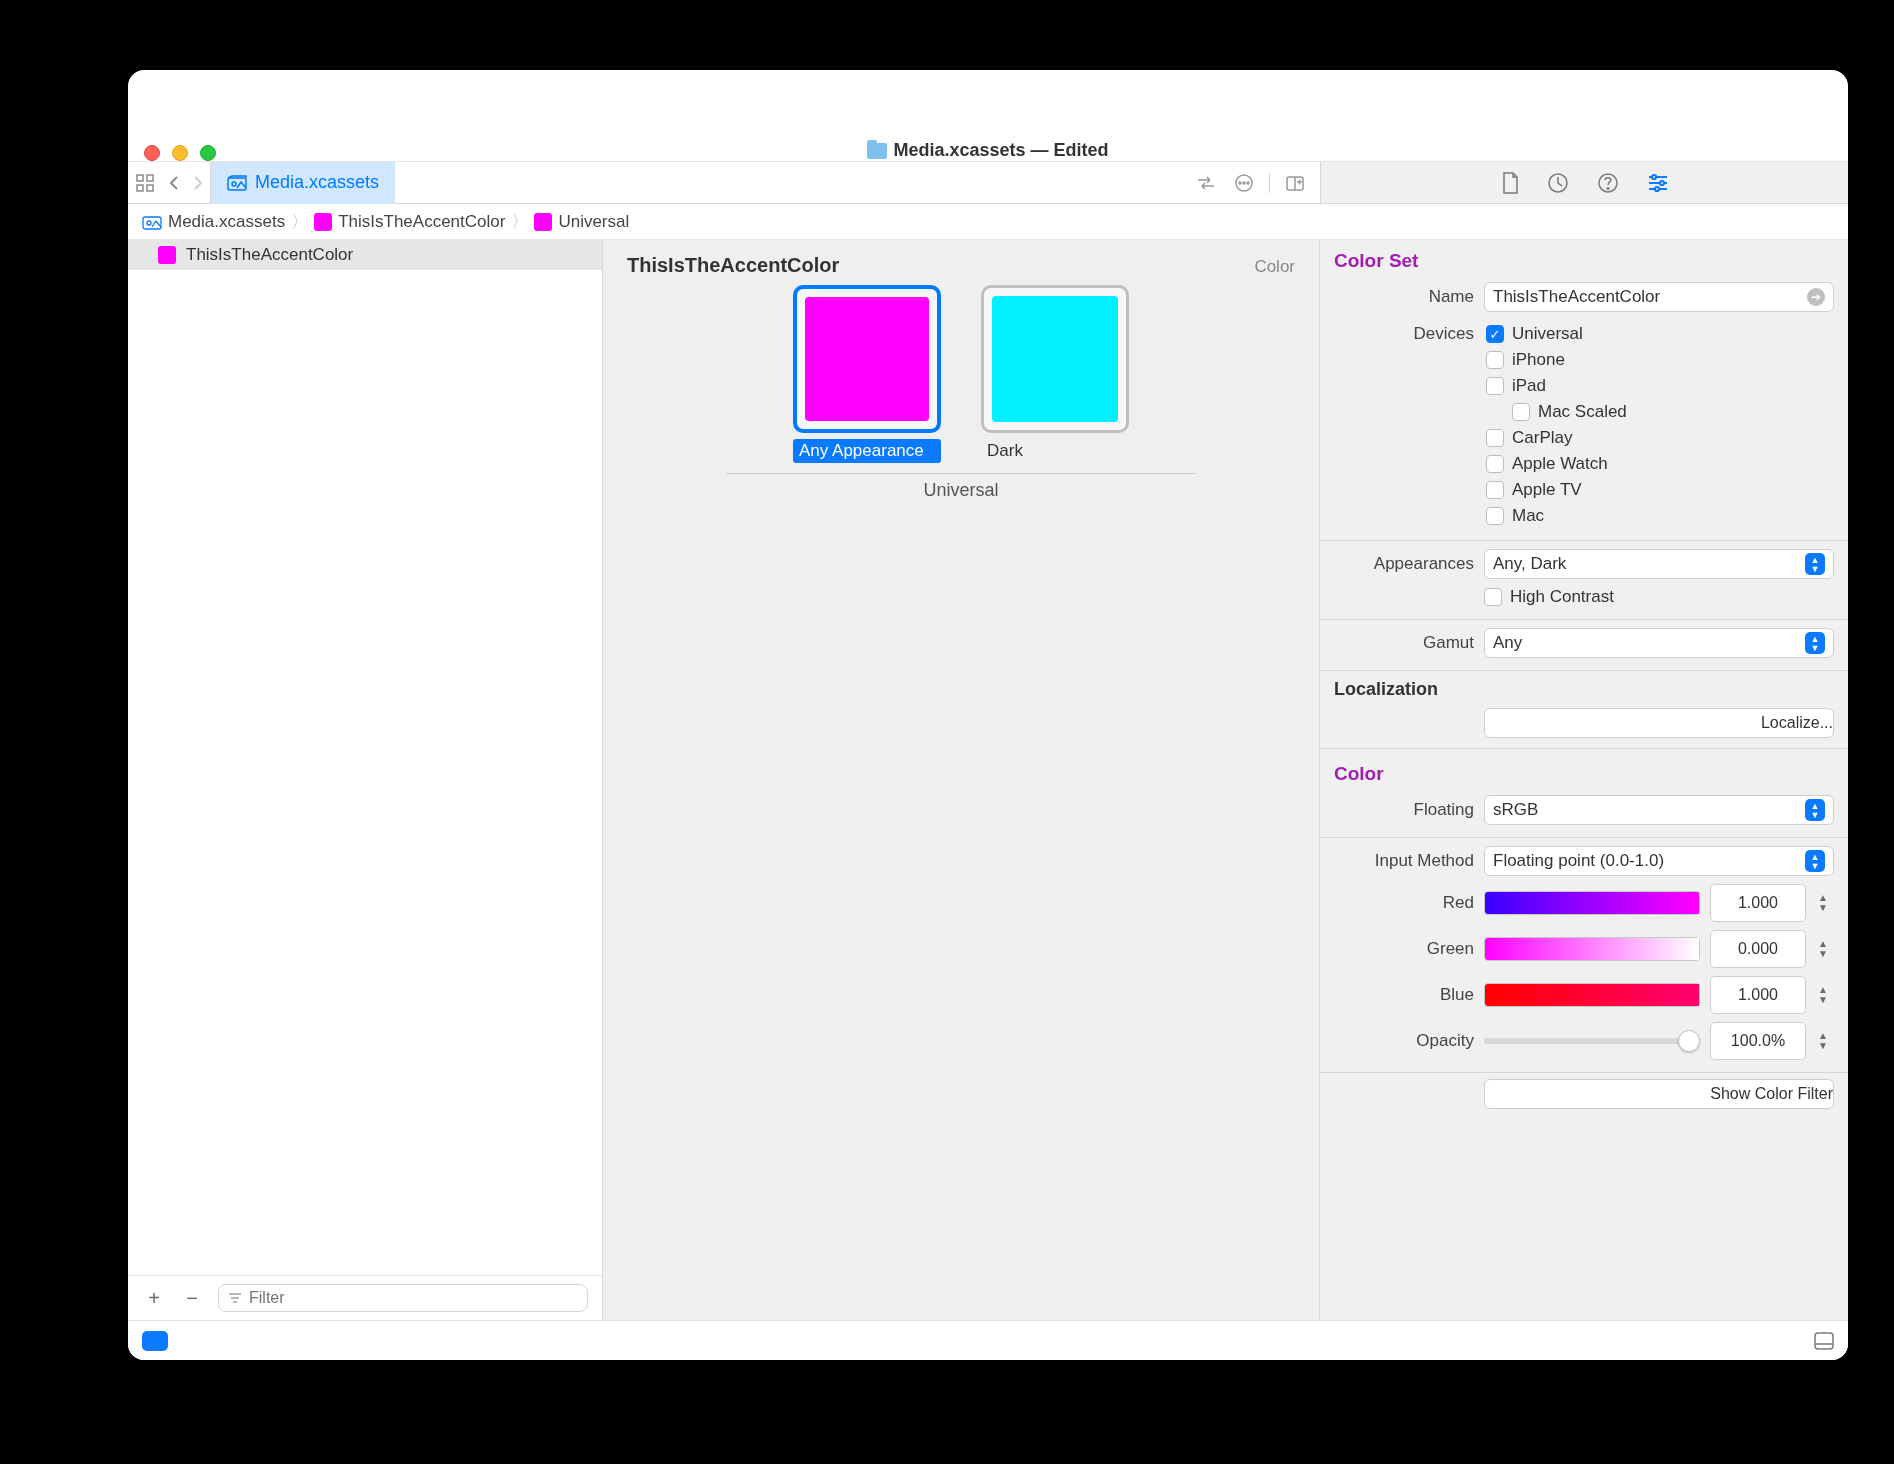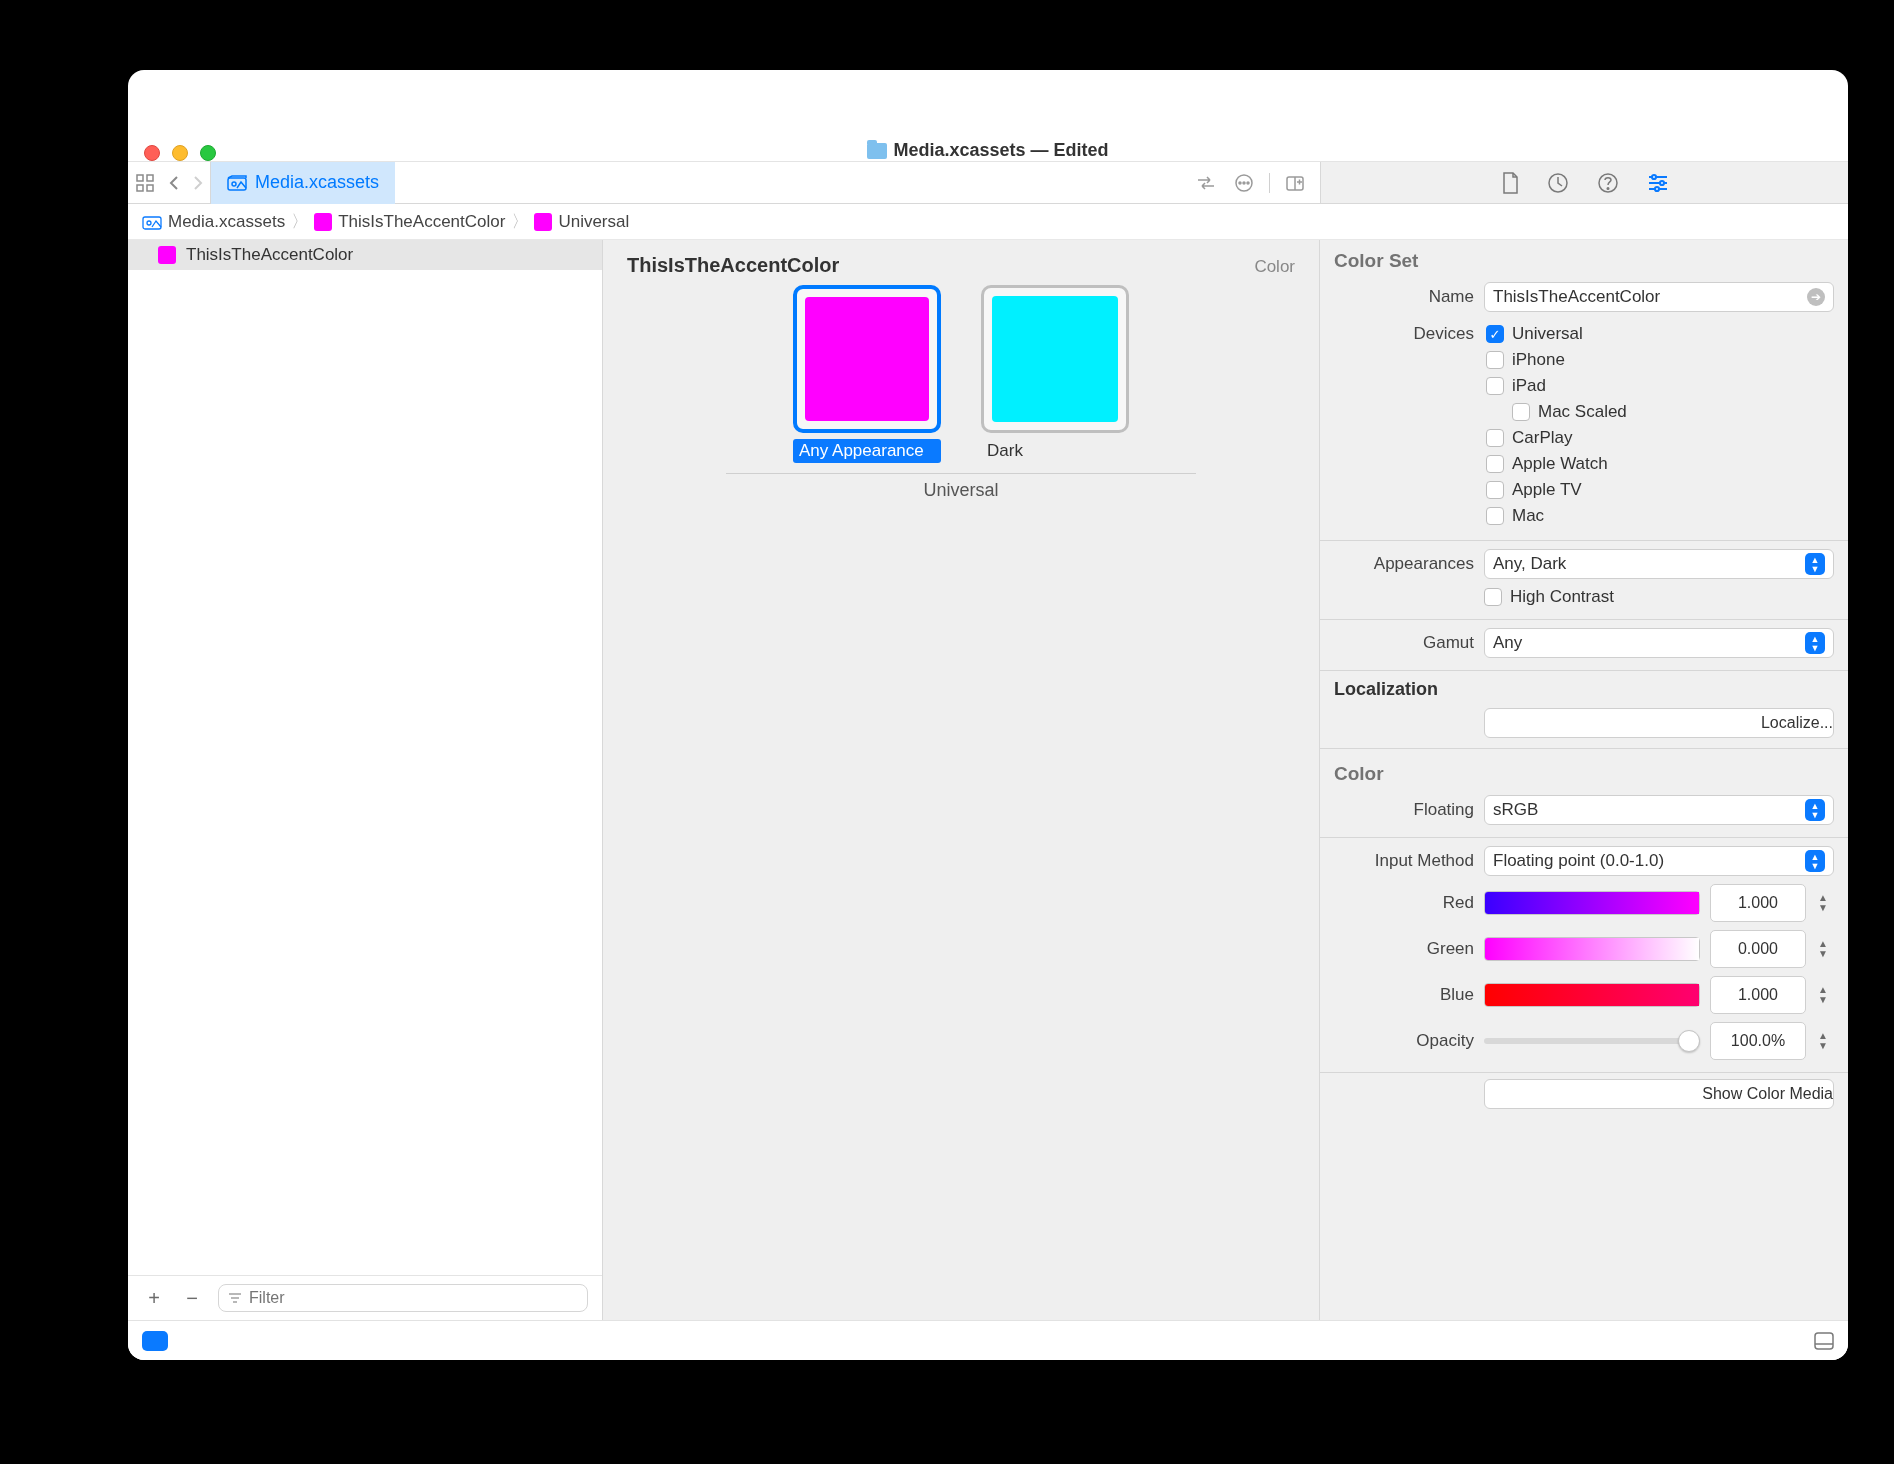--- a/index.html
+++ b/index.html
@@ -152,21 +152,21 @@
   .swatch-label.selected{ background:#0a7aff; color:#fff;}
   .canvas-group-label{ text-align:center; color:#555; font-size:18px; margin-top:6px;}
 
   
   .inspector {
     width: 528px; flex-shrink:0; background:#f0f0f0;
     overflow-y:auto; position:relative;
     padding-bottom:16px;
   }
   .inspector hr{ border:none; border-top:1px solid #d6d6d6; margin:0 0; }
-  .section-title{ font-size:19px; font-weight:600; color:#737373; padding:10px 14px 6px; }
+  .section-title{ font-size:19px; font-weight:600; color:#a21caf; padding:10px 14px 6px; }
   .form-row{
     display:flex; align-items:center; gap:10px; padding:4px 14px;
   }
   .form-row > label{
     width: 140px; text-align:right; font-size:17px; color:#444;
   }
   .text-input{
     flex:1; height:30px; background:#fff; border:1px solid #cfcfcf; border-radius:6px;
     padding:0 8px; font-size:17px; display:flex; align-items:center; justify-content:space-between;
   }
@@ -537,21 +537,21 @@
         </div>
         <div class="num-box">100.0%</div>
         <div class="stepper">
             <span>▲</span>
             <span>▼</span>
           </div>
       </div>
 
       <hr style="margin-top:8px;">
       <div class="button-full" style="margin-left:164px;">
-        <span>Show Color Media</span>
+        <span>Show Color Filter</span>
       </div>
     </div>
 
   </div>
 
   <div class="bottombar">
     <span class="tagpill"></span>
     <span class="bottom-spacer"></span>
     <span class="bottom-ico">
       <svg width="20" height="18" viewBox="0 0 20 18" stroke="#7a7a7a" fill="none" stroke-width="1.5">

